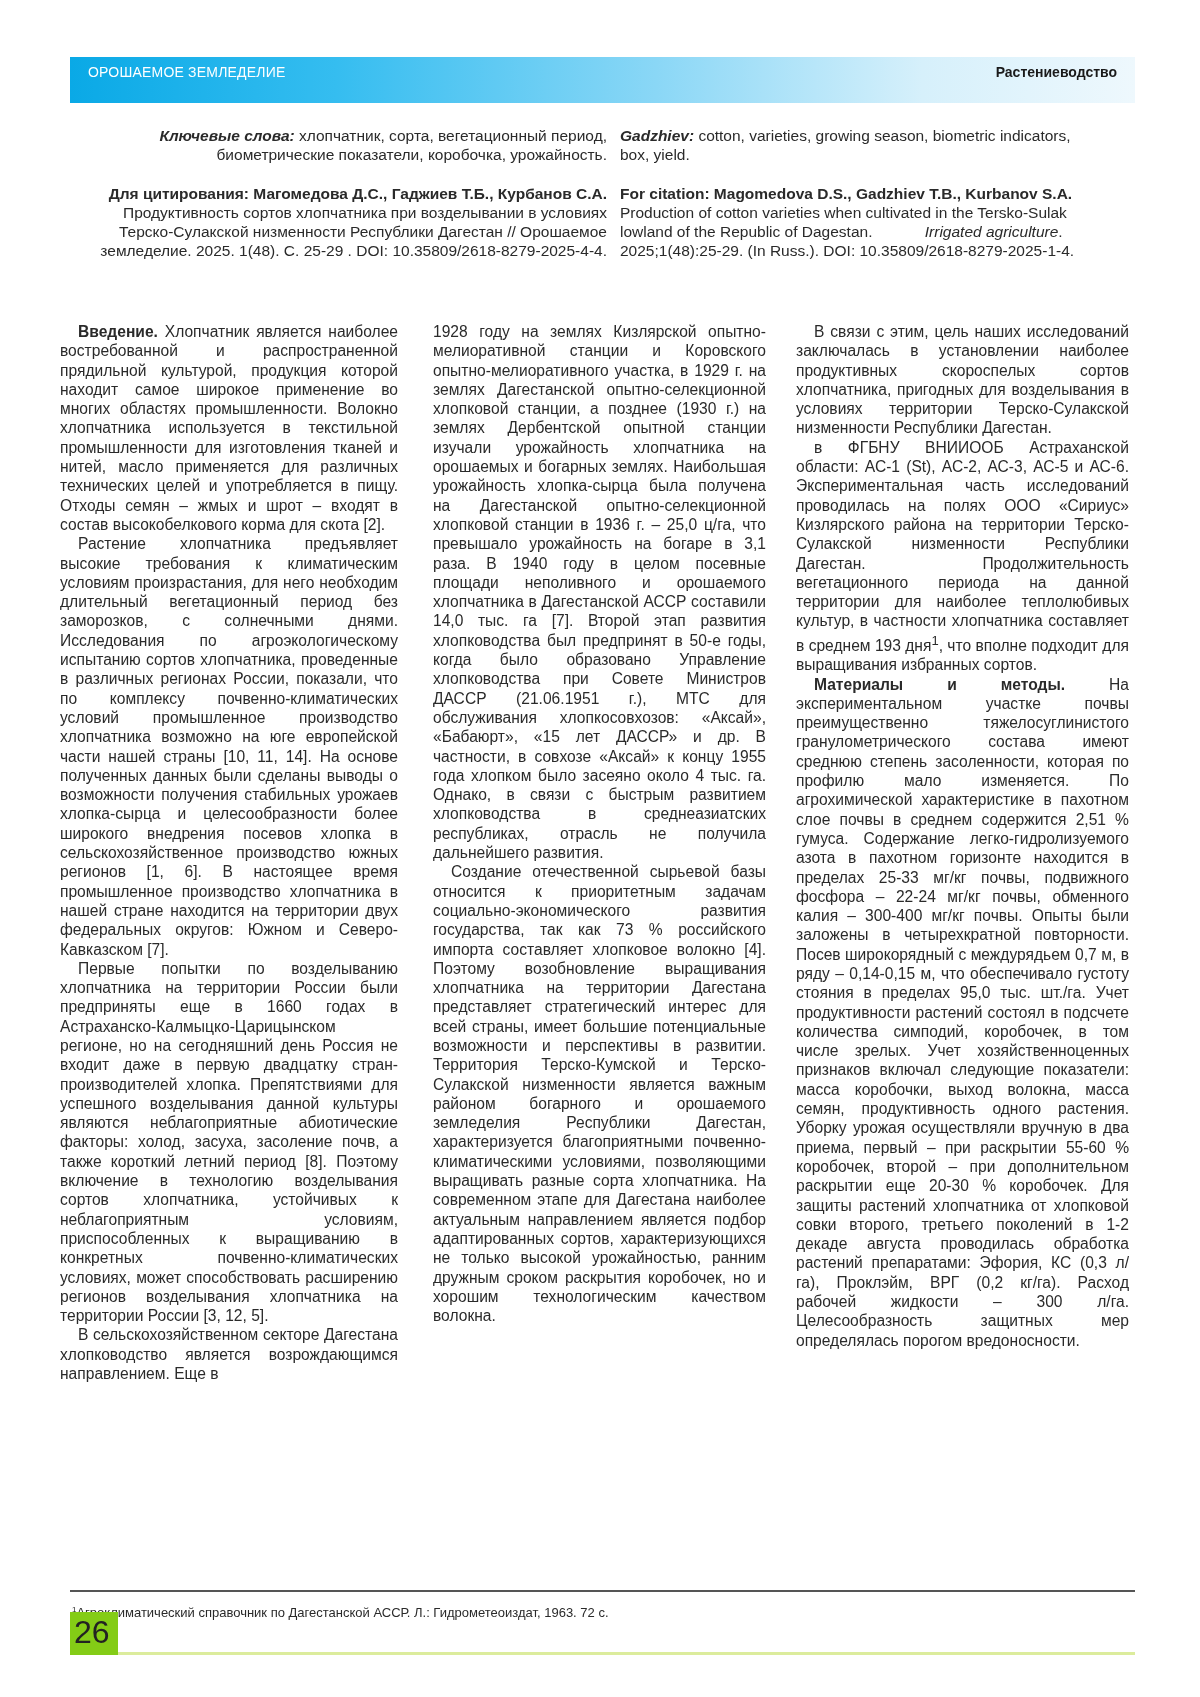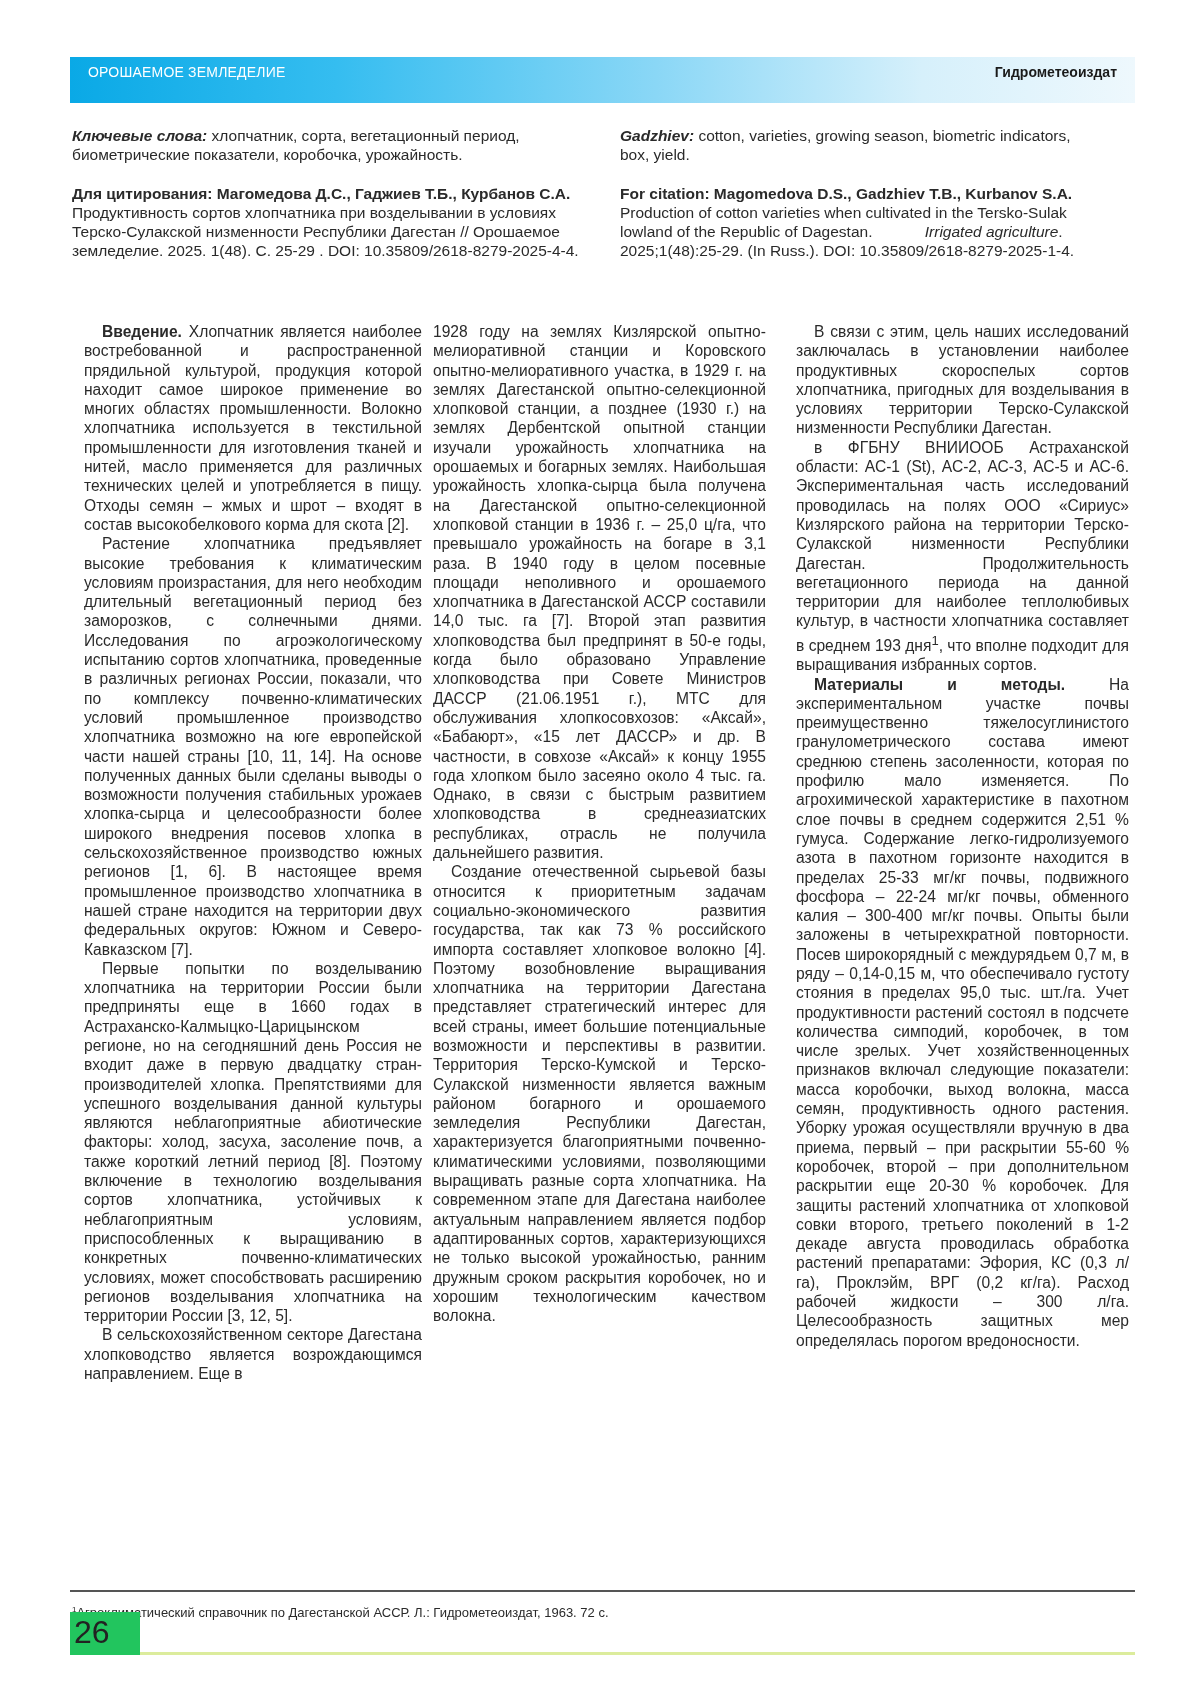--- a/index.html
+++ b/index.html
@@ -4,49 +4,49 @@
 <style>
   html, body { margin: 0; padding: 0; background: #ffffff; }
   body { width: 1200px; height: 1697px; position: relative; font-family: "Liberation Sans", sans-serif; color: #2a2a2a; overflow: hidden; }
 
   .header-bar { position: absolute; left: 70px; top: 57px; width: 1065px; height: 46px;
     background: linear-gradient(90deg, #0aa9e6 0%, #35bdf0 25%, #8ad7f6 55%, #d6f0fb 80%, #eef8fd 100%); }
   .header-left { position: absolute; left: 18px; top: 7px; color: #ffffff; font-size: 14px; letter-spacing: 0.2px; }
   .header-right { position: absolute; right: 18px; top: 7px; color: #1a1a1a; font-size: 14px; font-weight: bold; }
 
   .meta { position: absolute; font-size: 15.5px; line-height: 19px; color: #2a2a2a; }
-  .meta-ru { left: 72px; top: 126px; width: 535px; }
+  .meta-ru { left: 72px; top: 126px; width: 535px; text-align: right; }
   .meta-en { left: 620px; top: 126px; width: 480px; }
   .meta p { margin: 0 0 20px 0; }
   .b { font-weight: bold; }
   .bi { font-weight: bold; font-style: italic; }
   .i { font-style: italic; margin-left: 48px; }
 
   .col { position: absolute; top: 322px; width: 340px; font-size: 15.6px; line-height: 19.3px; text-align: justify; }
-  .col1 { left: 84px; width: 338px; }
+  .col1 { left: 60px; width: 338px; }
   .col2 { left: 433px; width: 333px; }
   .col3 { left: 796px; width: 333px; }
   .col p { margin: 0; text-indent: 18px; }
   .col p.cont { text-indent: 0; }
 
   .footnote-rule { position: absolute; left: 70px; top: 1590px; width: 1065px; height: 2px; background: #555; }
   .footnote { position: absolute; left: 72px; top: 1605px; font-size: 13px; color: #2a2a2a; }
   .footnote sup { font-size: 8px; }
 
   .footer-line { position: absolute; left: 70px; top: 1652px; width: 1065px; height: 3px; background: #dcec9c; }
-  .page-num-box { position: absolute; left: 70px; top: 1612px; width: 70px; height: 43px; background: #22c55e; }
+  .page-num-box { position: absolute; left: 70px; top: 1612px; width: 48px; height: 43px; background: #84cc16; }
   .page-num { position: absolute; left: 4px; top: 2px; font-size: 32px; color: #222; }
   .issue { position: absolute; right: 65px; top: 1708px; font-size: 14px; color: #333; }
 </style>
 </head>
 <body>
 
 <div class="header-bar">
   <span class="header-left">ОРОШАЕМОЕ ЗЕМЛЕДЕЛИЕ</span>
-  <span class="header-right">Гидрометеоиздат</span>
+  <span class="header-right">Растениеводство</span>
 </div>
 
 <div class="meta meta-ru">
   <p><span class="bi">Ключевые слова:</span><span> хлопчатник, сорта, вегетационный период, биометрические показатели, коробочка, урожайность.</span></p>
   <p><span class="b">Для цитирования: Магомедова Д.С., Гаджиев Т.Б., Курбанов С.А.</span><span> Продуктивность сортов хлопчатника при возделывании в условиях Терско-Сулакской низменности Республики Дагестан // Орошаемое земледелие. 2025. 1(48). С. 25-29 . DOI: 10.35809/2618-8279-2025-4-4.</span></p>
 </div>
 
 <div class="meta meta-en">
   <p><span class="bi">Gadzhiev:</span><span> cotton, varieties, growing season, biometric indicators, box, yield.</span></p>
   <p><span class="b">For citation: Magomedova D.S., Gadzhiev T.B., Kurbanov S.A.</span><span> Production of cotton varieties when cultivated in the Tersko-Sulak lowland of the Republic of Dagestan. </span><span class="i">Irrigated agriculture</span><span>. 2025;1(48):25-29. (In Russ.). DOI: 10.35809/2618-8279-2025-1-4.</span></p>

